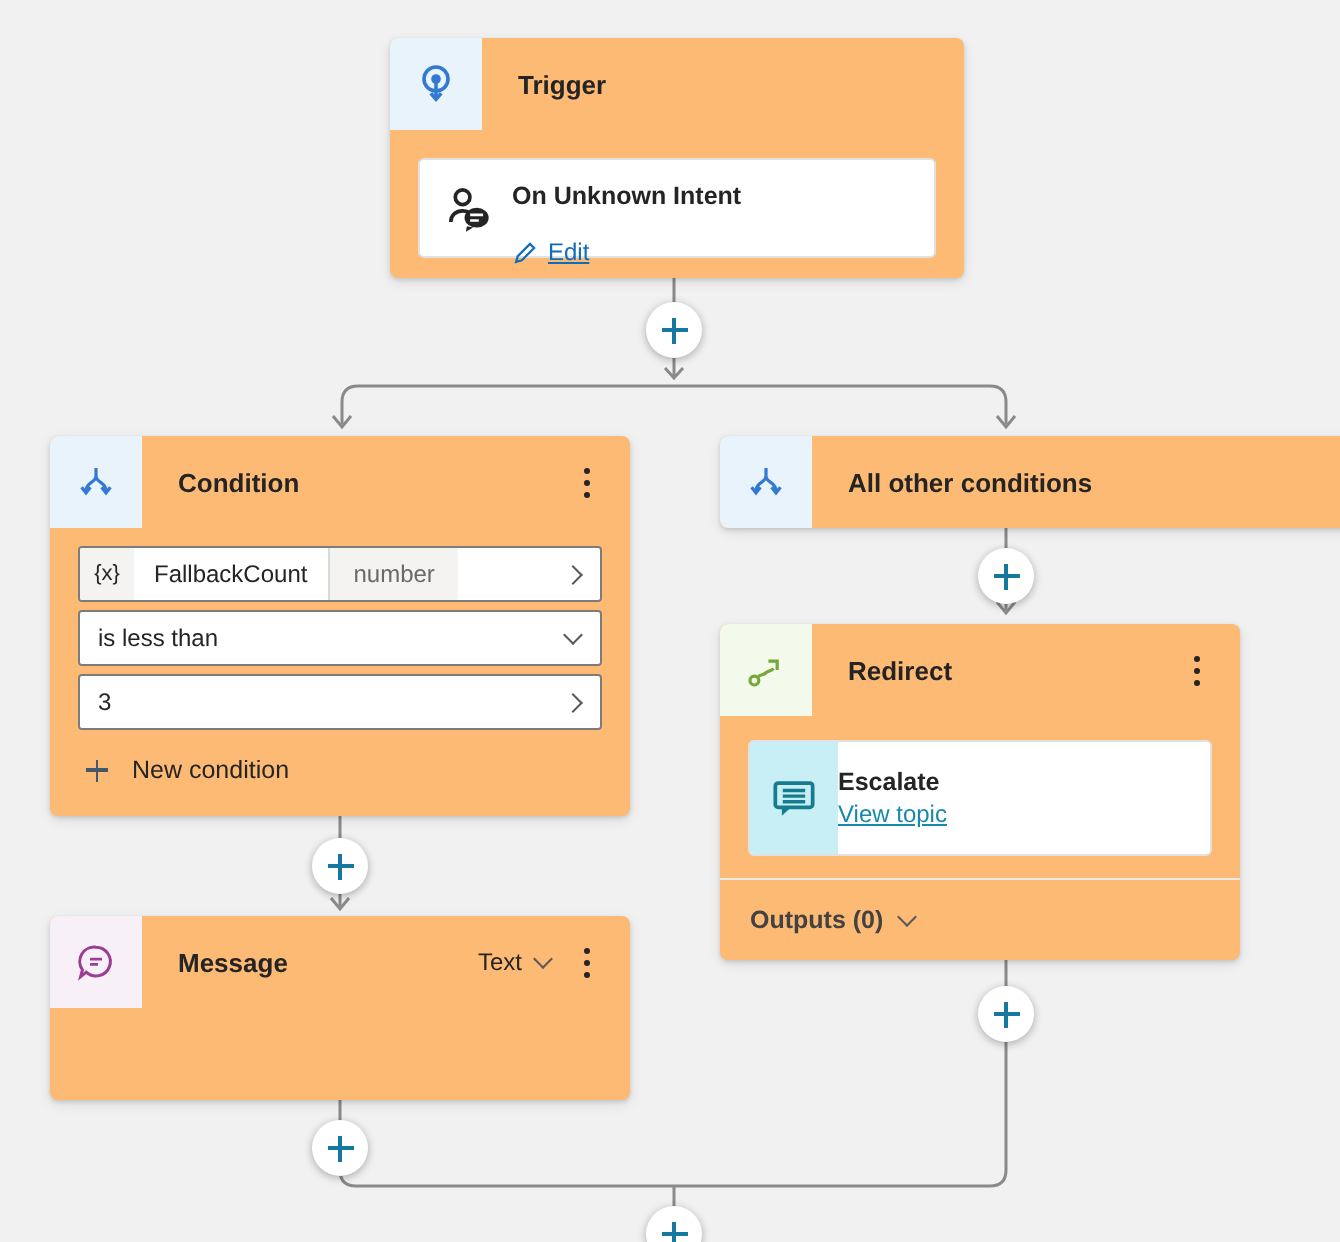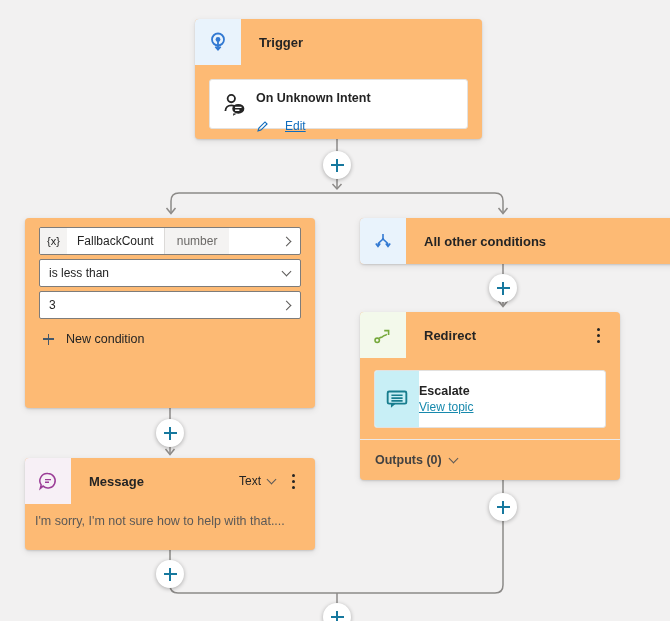--- a/index.html
+++ b/index.html
@@ -88,31 +88,45 @@
     <div class="inner-card" style="top:60px;height:48px;">
       <svg width="28" height="28" viewBox="0 0 26 26" style="margin:0 8px 0 10px;">
         <circle cx="10.5" cy="8" r="3.4" fill="none" stroke="#242424" stroke-width="1.7"></circle>
         <path d="M5 19.5c0-3.2 2.4-5.2 5.5-5.2 1.1 0 2.1.25 3 .7" fill="none" stroke="#242424" stroke-width="1.7"></path>
         <ellipse cx="17" cy="17.5" rx="5.6" ry="4.6" fill="#242424"></ellipse>
         <path d="M12.5 21.5 12 24l3.4-2" fill="#242424"></path>
         <path d="M14 16.2h6M14 18.8h4" stroke="#fff" stroke-width="1.2"></path>
       </svg>
       <div>
         <div style="font-size:12.5px;font-weight:bold;margin-top:16px;">On Unknown Intent</div>
-        <div style="display:flex;align-items:center;gap:16px;margin-top:14px;">
+        <div style="display:flex;align-items:center;gap:5px;margin-top:14px;">
           <svg width="13" height="13" viewBox="0 0 14 14">
             <path d="M2.2 11.8l.9-3.1 6.6-6.6 2.2 2.2-6.6 6.6-3.1.9z" fill="none" stroke="#0F6CBD" stroke-width="1.2"></path>
           </svg>
           <span class="link" style="color:#0F6CBD;">Edit</span>
         </div>
       </div>
     </div>
   </div>
 
   <div class="node" style="left:25px;top:218px;width:290px;height:190px;">
+    <div class="hdr">
+      <div class="iconbox" style="background:#E9F3FC;">
+        <svg width="24" height="24" viewBox="0 0 24 24">
+          <path d="M12 5v4c0 3.4-5 3-5 7.2M12 9c0 3.4 5 3 5 7.2" fill="none" stroke="#3279D2" stroke-width="1.6"></path>
+          <path d="M4.8 14.6 7 17.4 9.2 14.6M14.8 14.6 17 17.4 19.2 14.6" fill="none" stroke="#3279D2" stroke-width="1.6"></path>
+        </svg>
+      </div>
+      <div class="hdr-title">Condition</div>
+      <div class="kebab">
+          <i></i>
+          <i></i>
+          <i></i>
+        </div>
+    </div>
     <div class="cond-body">
       <div class="cond-row">
         <span class="chip">{x}</span>
         <span class="vname">FallbackCount</span>
         <span class="vtype">number</span>
         <span class="spacer"></span>
         <span class="rowchev">
             <span class="chev r"></span>
           </span>
       </div>
@@ -201,21 +215,20 @@
       <div style="display:flex;align-items:center;gap:7px;margin-right:6px;cursor:pointer;">
         <span style="font-size:12px;">Text</span>
         <span class="chev d"></span>
       </div>
       <div class="kebab">
           <i></i>
           <i></i>
           <i></i>
         </div>
     </div>
-    <div class="msg-body">I'm sorry, I'm not sure how to help with that....</div>
   </div>
 
   <div class="plusbtn" style="left:323px;top:151px;">
       <span class="plusglyph"></span>
     </div>
   <div class="plusbtn" style="left:156px;top:419px;">
       <span class="plusglyph"></span>
     </div>
   <div class="plusbtn" style="left:489px;top:274px;">
       <span class="plusglyph"></span>

